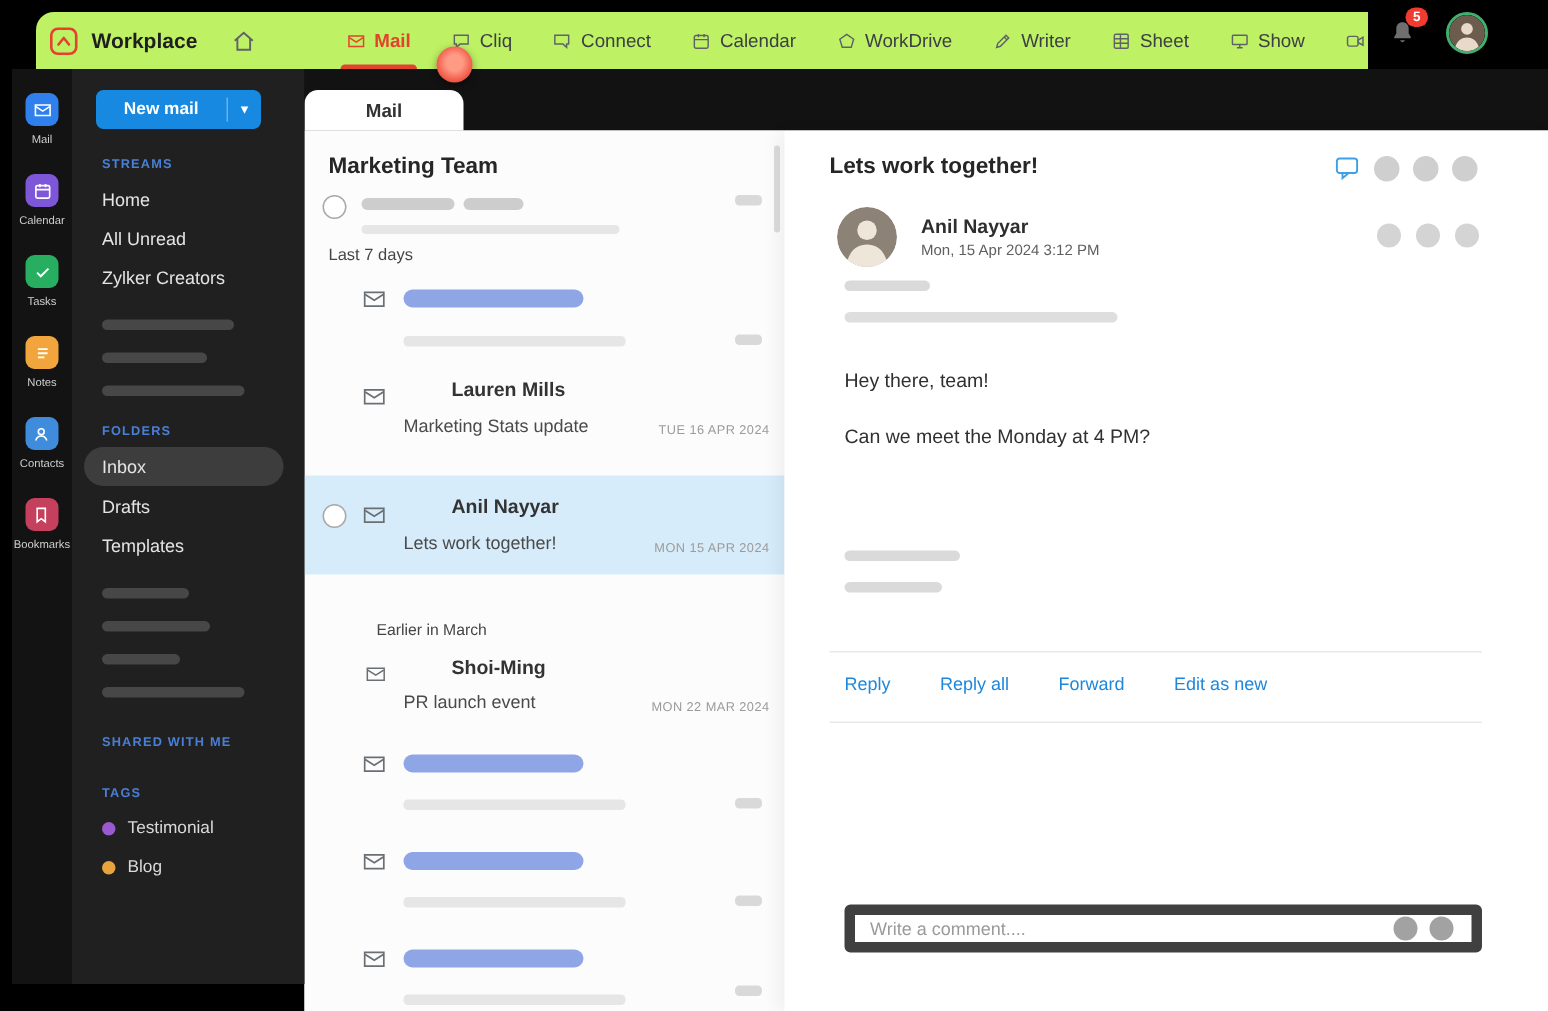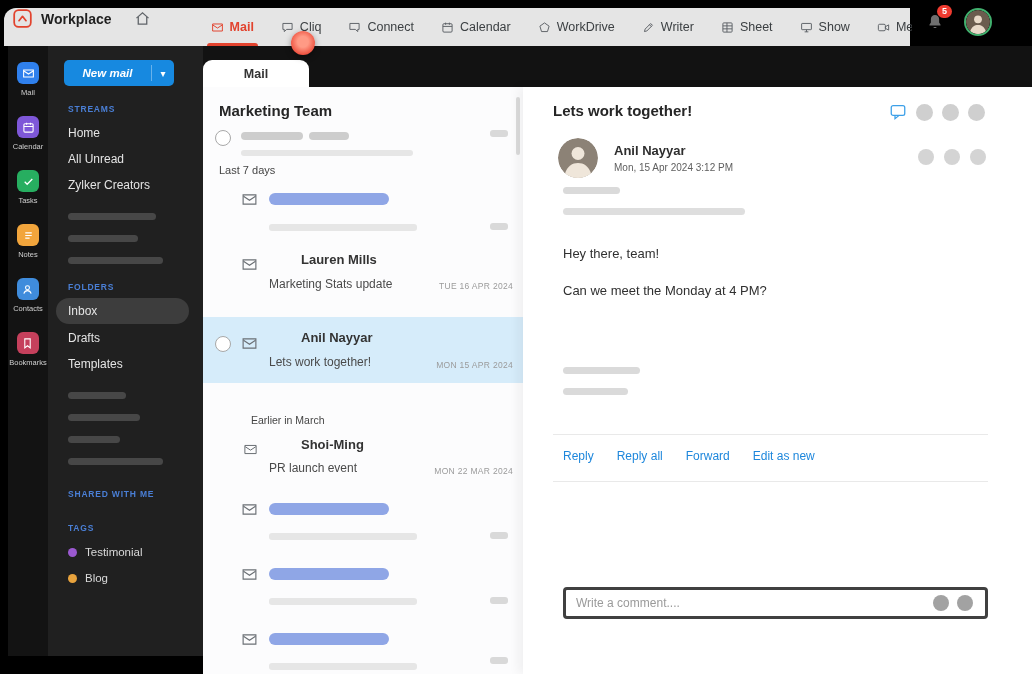--- a/index.html
+++ b/index.html
@@ -1,22 +1,22 @@
 <!DOCTYPE html>
 <html><head>
 <meta charset="utf-8">
 <style>
   * {margin:0; padding:0; box-sizing:border-box;}
   html,body {width:1032px; height:674px; overflow:hidden; background:#000;
     font-family:"Liberation Sans", sans-serif;}
   .stage {position:relative; width:1032px; height:674px; background:#000;}
 
   
-  .top-header {position:absolute; left:4px; top:8px; width:906px; height:38px;
-    background:#e5e5e5; border-radius:12px 0 0 0; display:flex; align-items:flex-start; z-index:5;}
+  .top-header {position:absolute; left:24px; top:8px; width:906px; height:38px;
+    background:#bef264; border-radius:12px 0 0 0; display:flex; align-items:center; z-index:5;}
   .brand {display:flex; align-items:center; gap:8px; padding-left:8px;}
   .brand-name {font-size:14px; font-weight:bold; color:#1f1f1f;}
   .home-btn {margin-left:14px; display:flex; cursor:pointer;}
   .topnav {display:flex; align-items:center; gap:27px; margin-left:60px; height:100%;}
   .nav-item {display:flex; align-items:center; gap:6px; font-size:12.5px; color:#3c4043;
     text-decoration:none; height:100%; position:relative; cursor:pointer;}
   .nav-item .nicon {display:flex; color:#5f6368;}
   .nav-item.active {color:#e2432e; font-weight:bold;}
   .nav-item.active .nicon {color:#e2432e;}
   .nav-item.active::after {content:""; position:absolute; left:-4px; right:-4px; bottom:0;
@@ -40,21 +40,21 @@
   .rail-icon {width:22px; height:22px; border-radius:6px; display:flex; align-items:center; justify-content:center;}
   .ri-mail{background:#2f80ed}.ri-cal{background:#7e57d8}.ri-tasks{background:#27ae60}
   .ri-notes{background:#f2a53c}.ri-contacts{background:#3f8cdc}.ri-book{background:#c5405c}
   .rail-label {font-size:7.5px; color:#cfcfcf;}
 
   
   .sidepanel {position:absolute; left:48px; top:46px; width:155px; height:610px; background:#202020;
     z-index:4; overflow:hidden;}
   .newmail-btn {display:flex; align-items:center; margin:14px 29px 0 16px; height:26px; width:110px;
     background:#1789e0; border:none; border-radius:5px; color:#fff; cursor:pointer; font-family:inherit;}
-  .nm-label {flex:1; font-size:11.5px; font-weight:bold; text-align:center;font-style:italic;}
+  .nm-label {flex:1; font-size:11.5px; font-weight:bold; text-align:center;}
   .nm-sep {width:1px; height:16px; background:rgba(255,255,255,.35);}
   .nm-caret {width:22px; font-size:10px; text-align:center;}
   .side-label {margin:18px 0 6px 20px; font-size:8.5px; font-weight:bold; letter-spacing:.8px; color:#4a7fd6;}
   .side-item {padding:6px 0 6px 20px; font-size:12px; color:#e4e4e4; cursor:pointer;}
   .side-item.selected {background:#3d3d3d; border-radius:13px; margin:1px 14px 1px 8px; padding:6px 0 6px 12px;}
   .sbar {height:7px; border-radius:4px; background:#474747; margin:15px 0 0 20px;}
   .tag-item {display:flex; align-items:center; gap:8px; padding:7px 0 7px 20px; font-size:11.5px;
     color:#d9d9d9; cursor:pointer;}
   .tag-dot {width:9px; height:9px; border-radius:50%;}
 
@@ -92,24 +92,24 @@
   .circle-btn {width:17px; height:17px; border-radius:50%; background:#cfcfcf; cursor:pointer;}
   .rd-row2 {position:absolute; left:395px; top:62px; display:flex; gap:10px;}
   .circle-sm {width:16px; height:16px; border-radius:50%; background:#d4d4d4; cursor:pointer;}
   .rd-avatar {position:absolute; left:35px; top:51px; width:40px; height:40px; border-radius:50%; overflow:hidden;}
   .rd-name {position:absolute; left:91px; top:56px; font-size:13px; font-weight:bold; color:#2e2e2e;}
   .rd-time {position:absolute; left:91px; top:75px; font-size:10px; color:#5f5f5f;}
   .rd-bar {position:absolute; height:7px; border-radius:4px; background:#dadada;}
   .rd-body {position:absolute; left:40px; top:158px; width:430px; font-size:13px; color:#303030; line-height:1.4;}
   .rd-body p {margin-bottom:19px;}
   .rd-divider {position:absolute; left:30px; width:435px; height:1px; background:#e9e9e9;}
-  .rd-actions {position:absolute; left:40px; top:362px; display:flex; gap:23px;}
+  .rd-actions {position:absolute; left:40px; top:362px; display:flex; gap:33px;}
   .rd-actions a {font-size:12px; color:#1e87dc; text-decoration:none; cursor:pointer;}
-  .comment-box {position:absolute; left:40px; top:500px; width:425px; height:32px;
-    border:3px solid #404040; border-radius:4px; display:flex; align-items:center; background:#fff;}
+  .comment-box {position:absolute; left:40px; top:516px; width:425px; height:32px;
+    border:7px solid #404040; border-radius:4px; display:flex; align-items:center; background:#fff;}
   .comment-input {flex:1; border:none; outline:none; padding:0 10px; font-size:12px;
     font-family:inherit; color:#333; background:transparent;}
   .comment-input::placeholder {color:#9a9a9a;}
   .comment-circles {display:flex; gap:8px; padding-right:12px;}
   .circle-dk {width:16px; height:16px; border-radius:50%; background:#a2a2a2; cursor:pointer;}
 </style>
 </head>
 <body>
 
 <div class="stage">

